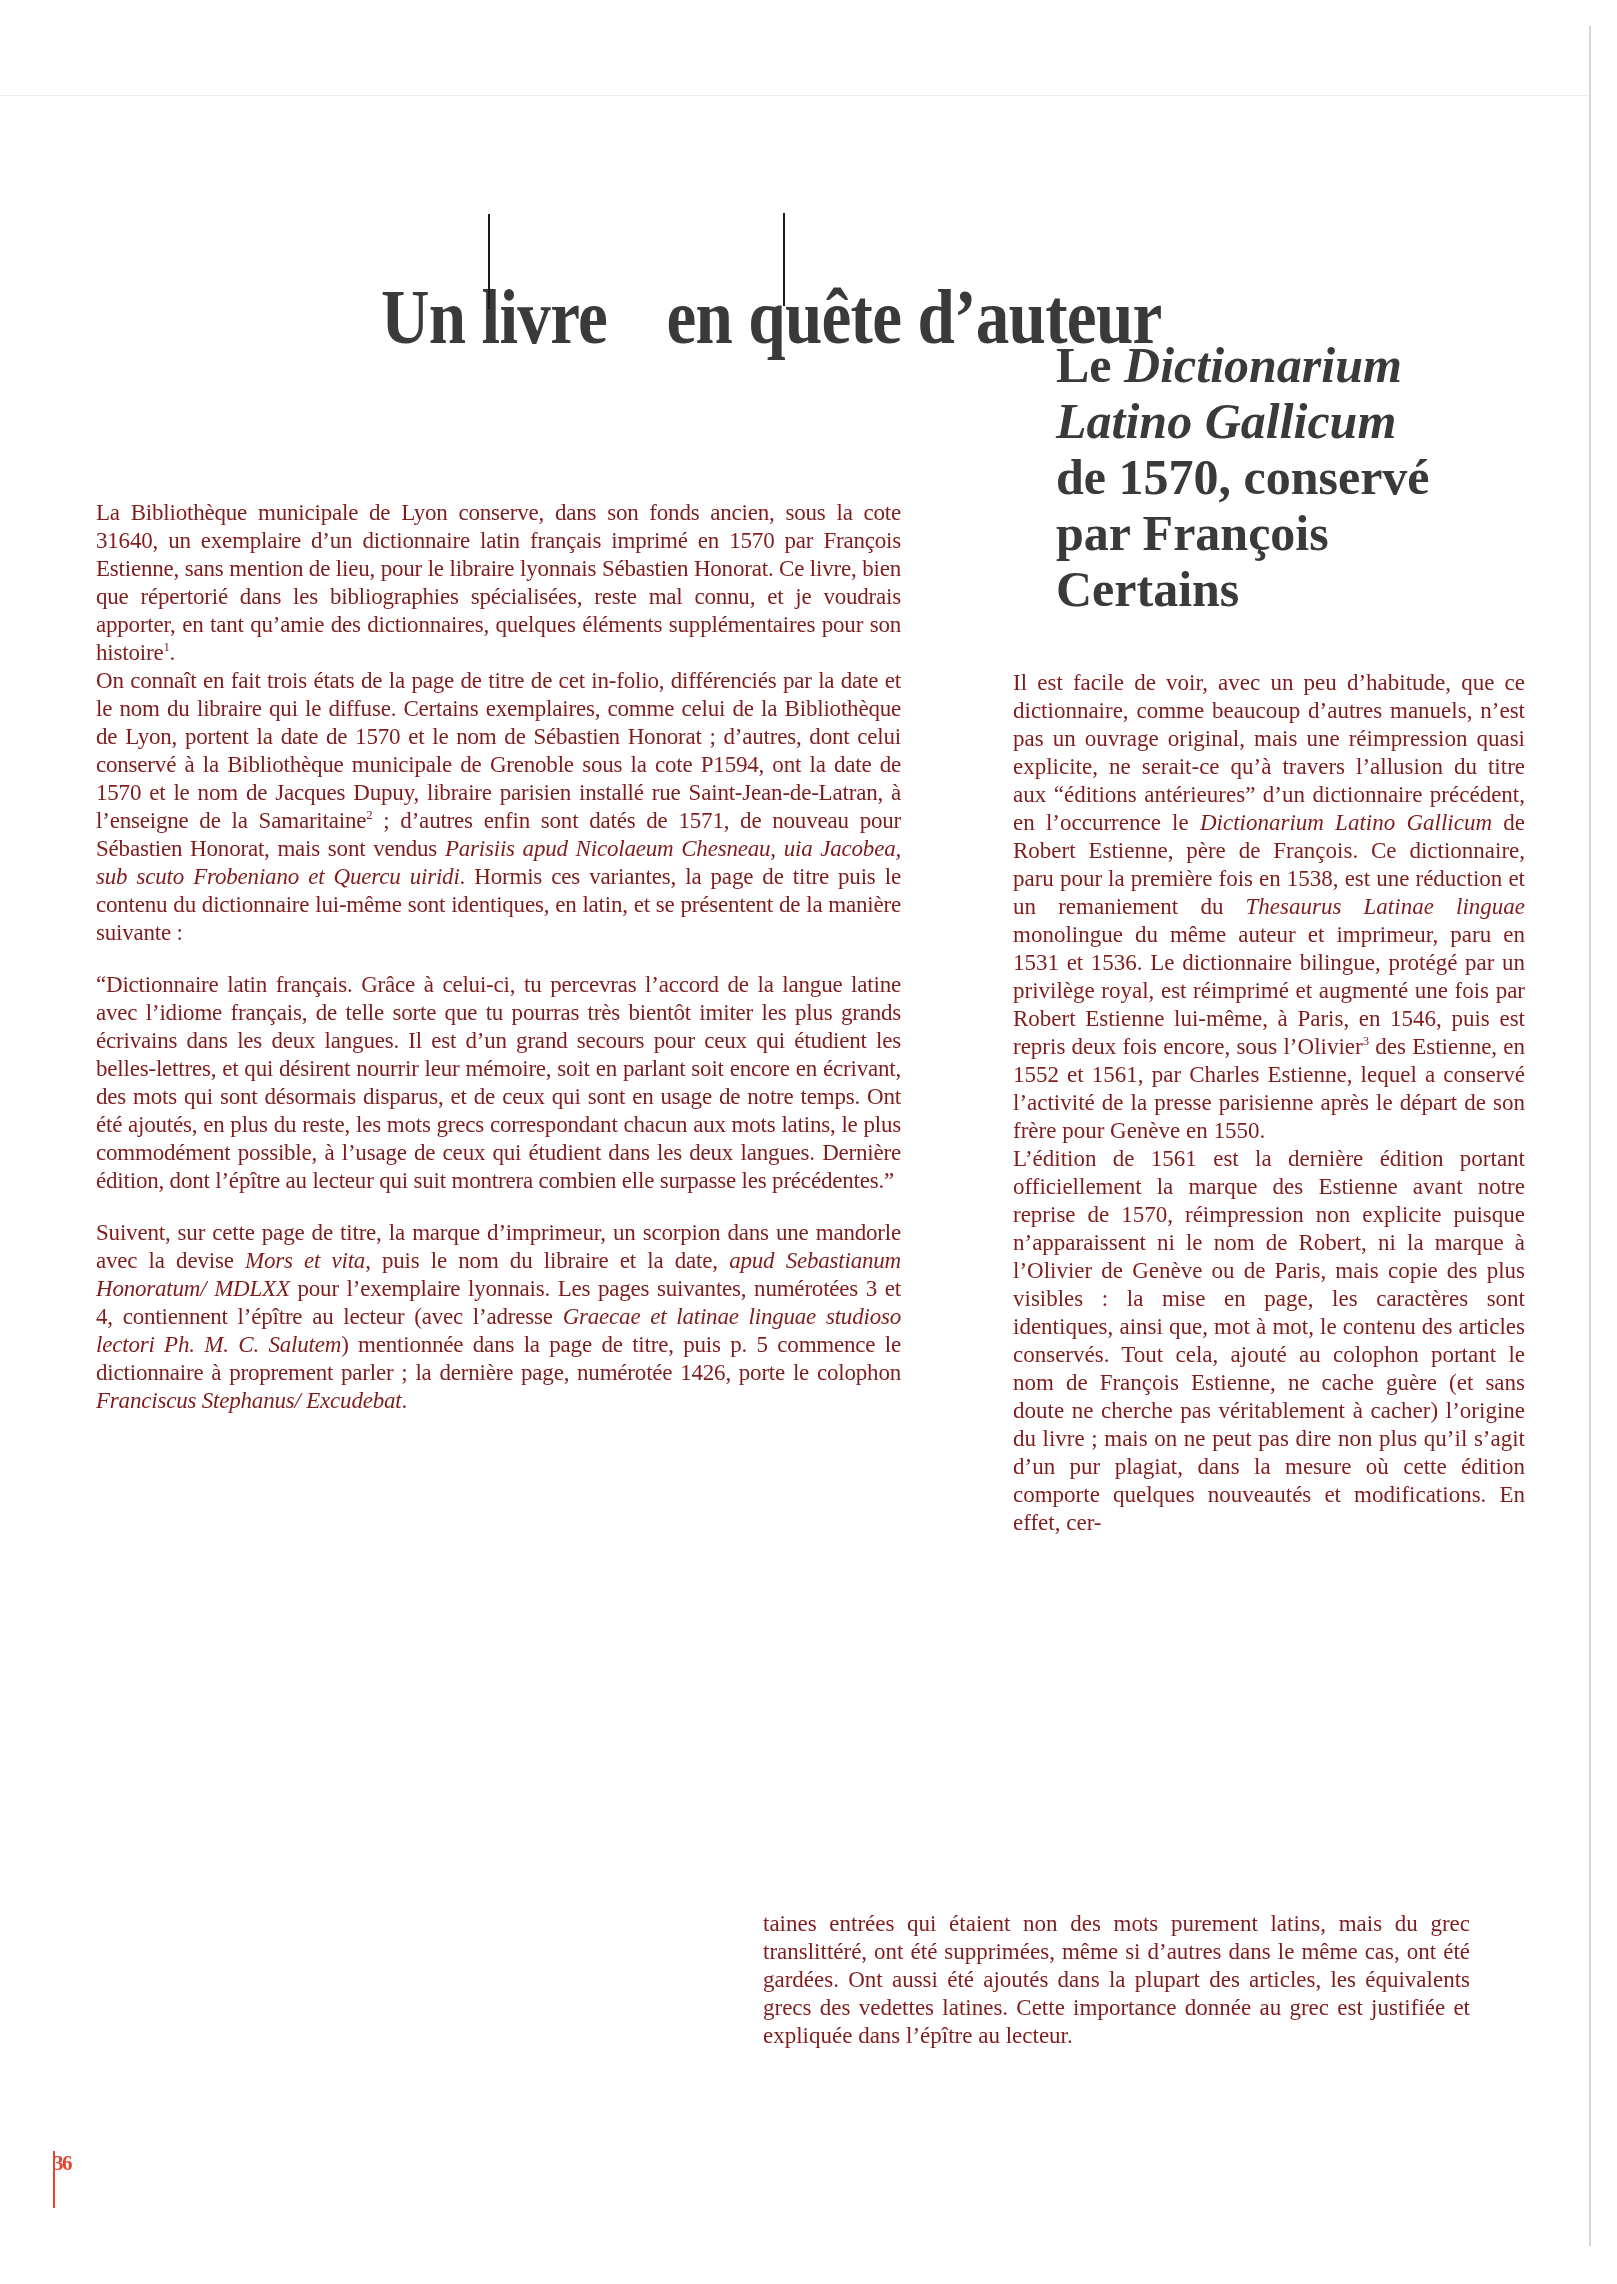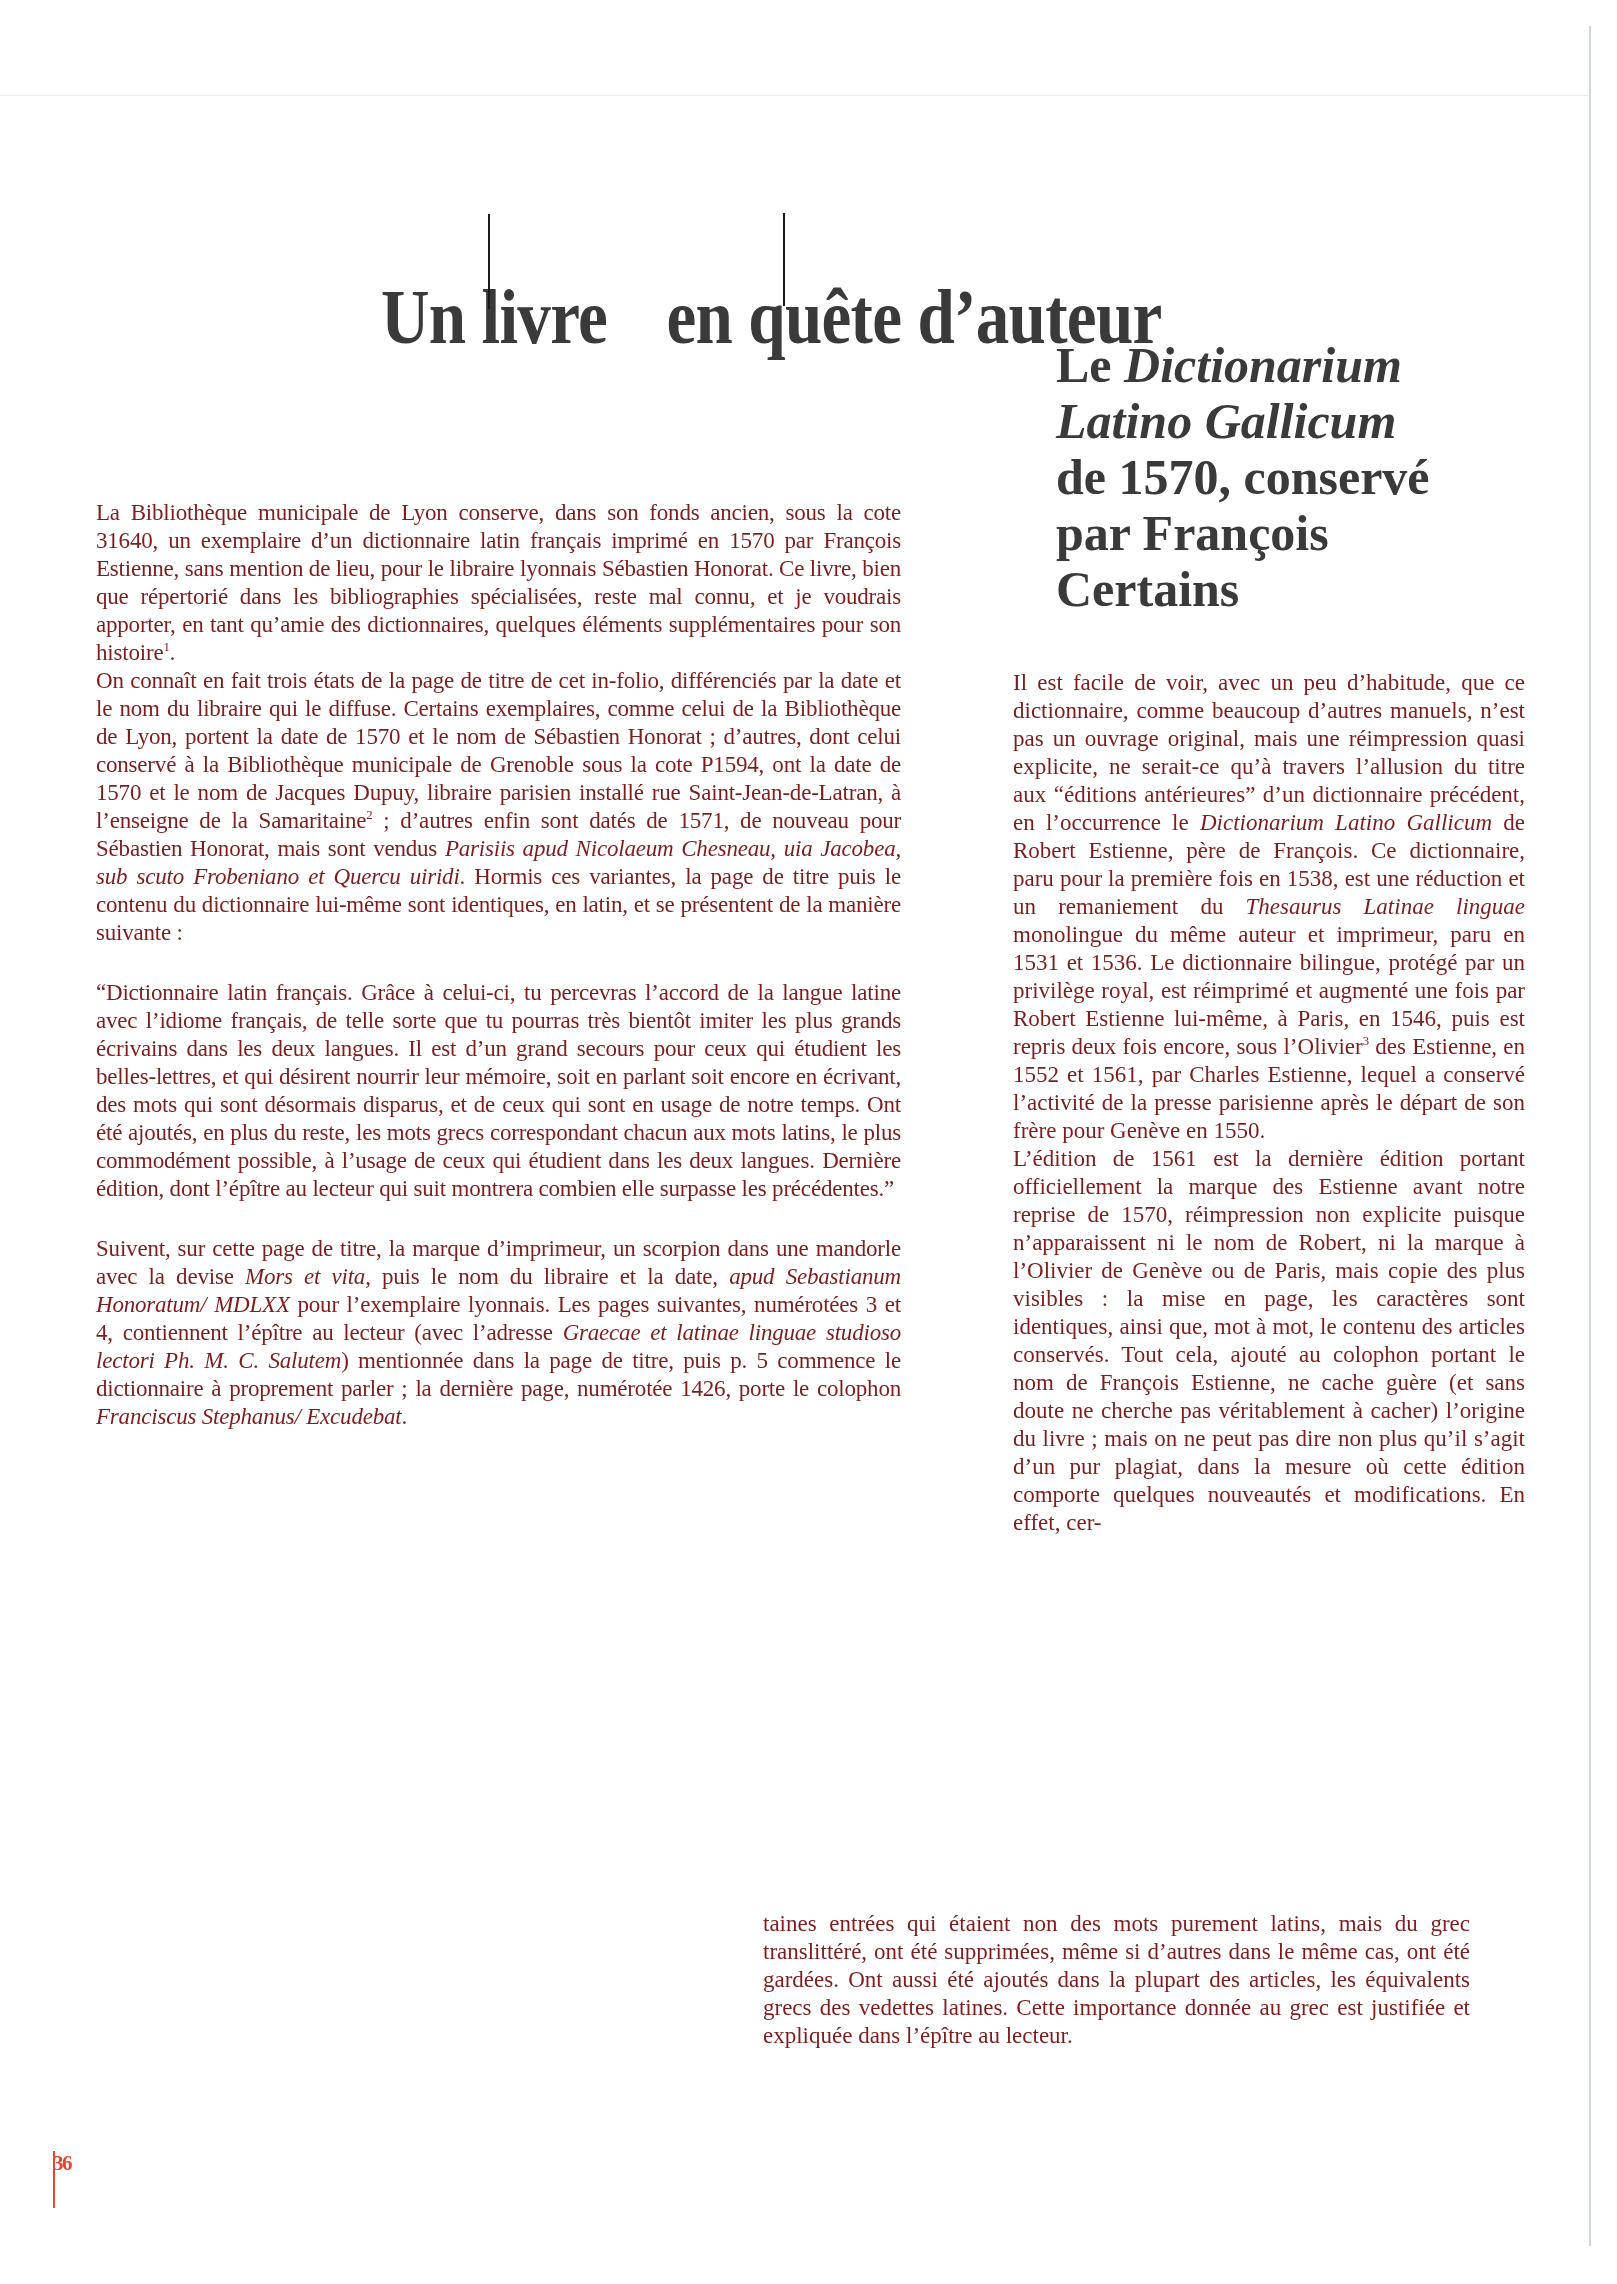--- a/index.html
+++ b/index.html
@@ -21,21 +21,21 @@
               font-weight: bold; font-size: 50px; line-height: 56px; color: #3a3a3a; }
   .subtitle em { font-style: italic; }
 
   .col { position: absolute; font-size: 23px; line-height: 28px; color: #7f1d1d; }
   .col p { margin: 0; text-align: justify; }
   .col p.last-left { text-align-last: left; }
   .col em { font-style: italic; }
   .col sup { font-size: 12.8px; line-height: 0; vertical-align: super; }
 
   .left-col { left: 96px; top: 499px; width: 805px; letter-spacing: -0.2px; }
-  .left-col .block { margin-top: 32px; }
+  .left-col .block { margin-top: 24px; }
 
   .right-col { left: 1013px; top: 669px; width: 512px; }
   .bottom-col { left: 763px; top: 1910px; width: 707px; }
 
   .folio { position: absolute; left: 53px; top: 2151px; font-size: 21px; color: #e8452f; font-weight: bold;
            letter-spacing: -1.5px; }
   .folio-rule { position: absolute; left: 53px; top: 2151px; width: 1.5px; height: 57px; background: #e8452f; }
 </style>
 </head>
 <body>

